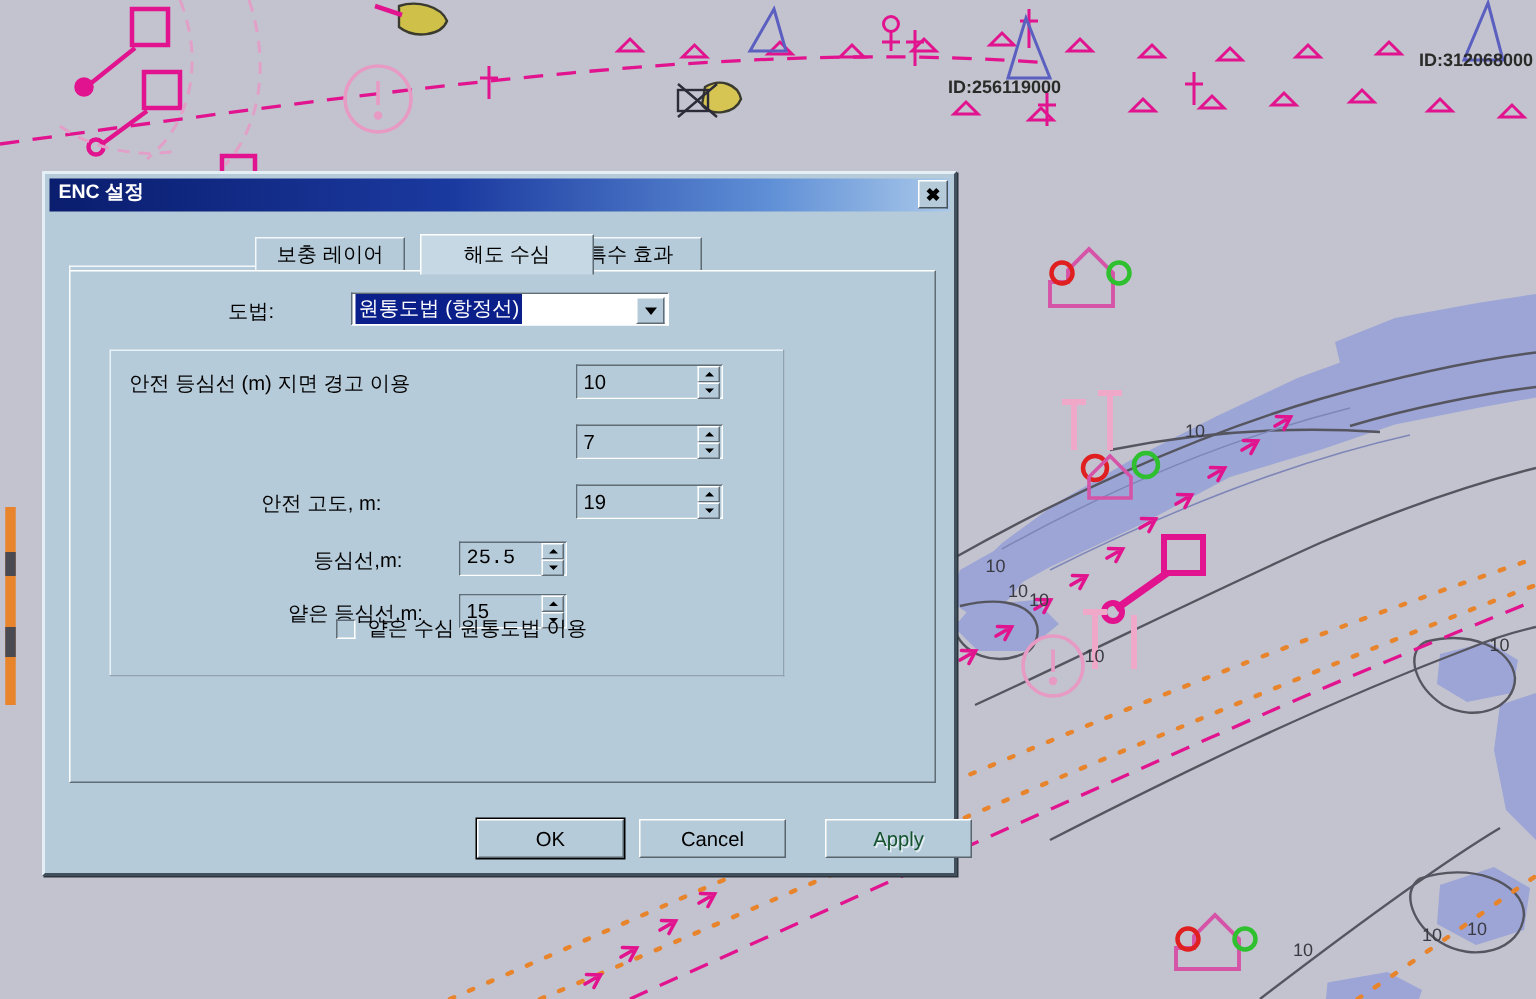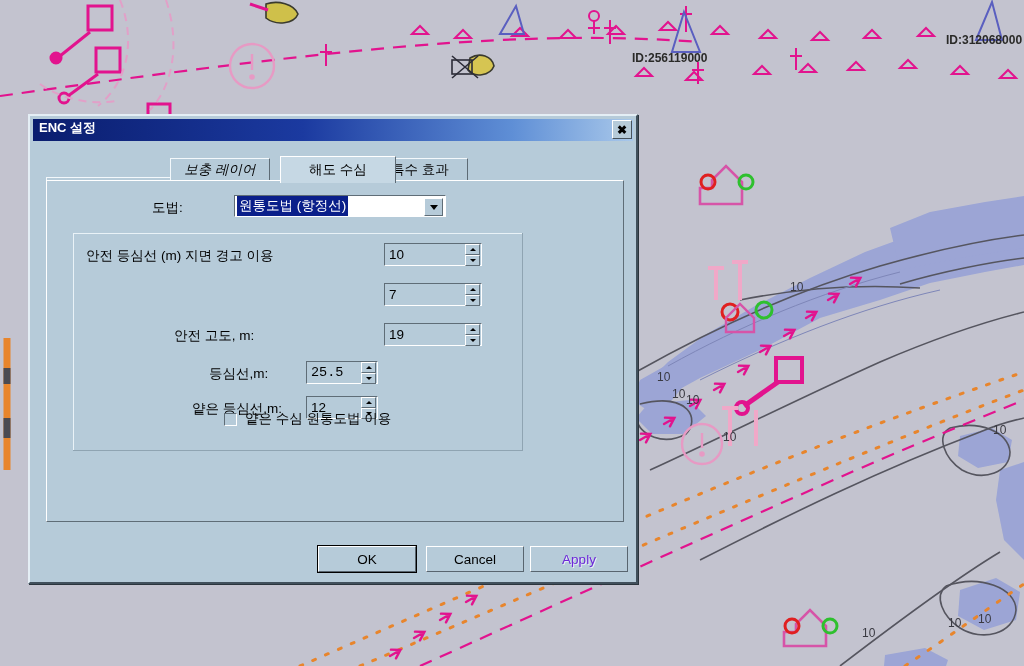--- a/index.html
+++ b/index.html
@@ -139,21 +139,21 @@
   
   .dbtn{
     position:absolute;width:98px;height:26px;box-sizing:border-box;
     background:#b6cbd9;font-size:13.5px;color:#000;
     display:flex;align-items:center;justify-content:center;cursor:pointer;
     border-top:1.5px solid #ffffff;border-left:1.5px solid #ffffff;
     border-right:1.5px solid #58656f;border-bottom:1.5px solid #58656f;
     font-family:"Liberation Sans",sans-serif;
   }
   .dbtn.default{outline:1.5px solid #000;outline-offset:0px;}
-  .dbtn.disabled{color:#6d28d9;text-shadow:1px 1px 0 #e6eff5;cursor:default;}
+  .dbtn.disabled{color:#14532d;text-shadow:1px 1px 0 #e6eff5;cursor:default;margin-left:20px;}
 </style>
 </head>
 <body>
 
 <svg id="map-canvas" viewBox="0 0 1024 666" xmlns="http://www.w3.org/2000/svg">
   <rect x="0" y="0" width="1024" height="666" fill="#c3c3cf"></rect>
 
   <g fill="#9aa4d6" stroke="none" opacity="0.95">
     <path d="M660,400 L700,378 L760,350 L820,318 L880,300 L930,283 L985,272 L1024,265
              L1024,213 L975,220 L920,232 L865,252 L810,278 L755,306 L705,335 L668,362
@@ -425,21 +425,21 @@
 
   <div id="titlebar">
     <span class="t-text">ENC 설정</span>
     <div id="close-btn">✖</div>
   </div>
 
   <div id="tabstrip">
     <div class="tab" style="left:0px;width:132px;margin-top:19px;">
         <span>프레젠테이션</span>
       </div>
-    <div class="tab" style="left:124px;width:100px;font-style:italic;">
+    <div class="tab" style="left:124px;width:100px;">
         <span>보충 레이어</span>
       </div>
     <div class="tab active" style="left:234px;width:116px;">
         <span>해도 수심</span>
       </div>
     <div class="tab" style="left:326px;width:96px;">
         <span>특수 효과</span>
       </div>
   </div>
 
@@ -510,21 +510,21 @@
           <div class="sb">
               <div class="ar-dn"></div>
             </div>
         </div>
       </div>
 
       <div class="gline" style="left:118px;top:163px;">
         <span class="lbl">얕은 등심선,m:</span>
       </div>
       <div class="spin" style="left:232px;top:162px;width:72px;">
-        <div class="val">12</div>
+        <div class="val">15</div>
         <div class="btns">
           <div class="sb">
               <div class="ar-up"></div>
             </div>
           <div class="sb">
               <div class="ar-dn"></div>
             </div>
         </div>
       </div>
 

